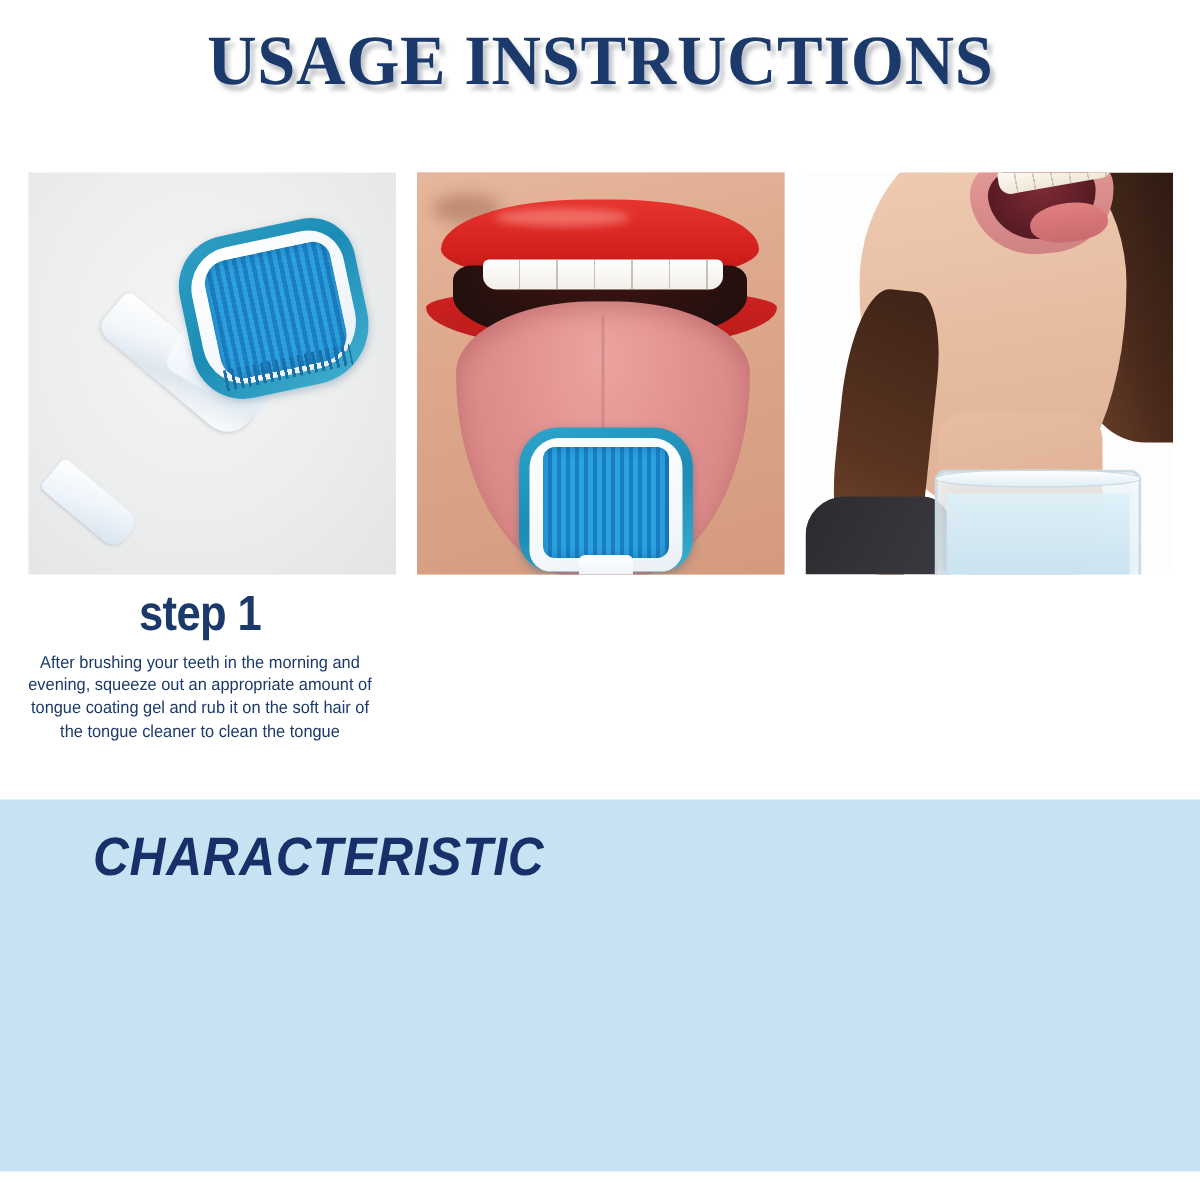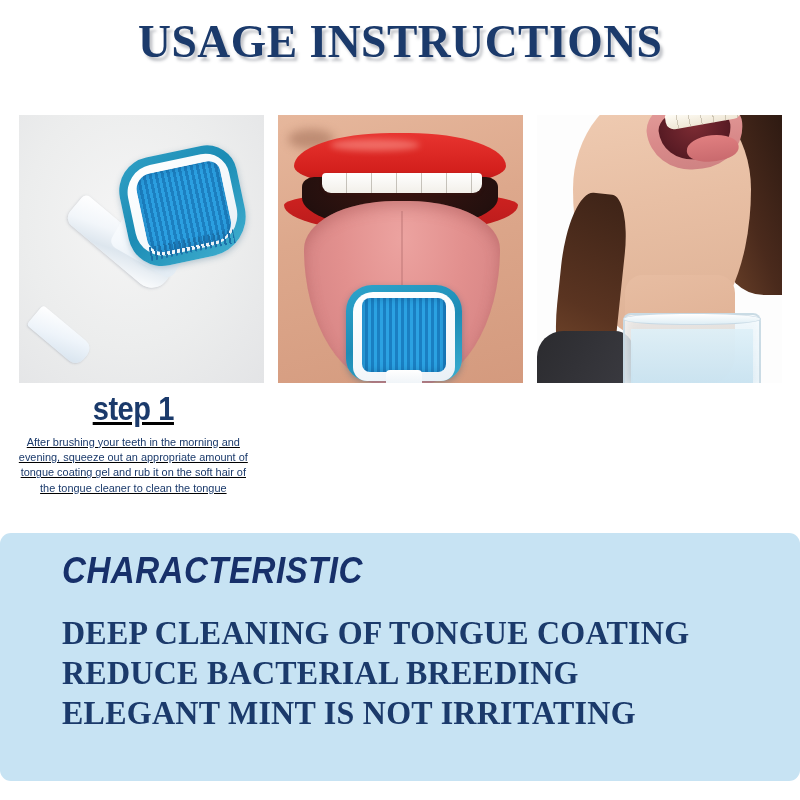--- a/index.html
+++ b/index.html
@@ -254,21 +254,21 @@
   .p3 .glass-water {
     position:absolute; left:6px; top:14px; right:6px; bottom:0;
     background:linear-gradient(180deg, rgba(222,240,248,0.9) 0%, rgba(200,226,240,0.95) 100%);
   }
 
   
   .steps {
     position:absolute; left:0; top:392px; width:800px;
     display:flex;
   }
-  .step-col { width:266.66px; text-align:center; padding:0 10px;text-decoration:underline; }
+  .step-col { width:266.66px; text-align:center; padding:0 10px; }
   .step-label {
     font-family:"Liberation Sans", sans-serif;
     font-weight:bold;
     font-size:33px;
     color:#1b3a6b;
     letter-spacing:-0.5px;
     transform:scaleX(0.88);
     display:block;
     line-height:1.05;
   }
@@ -280,21 +280,20 @@
     color:#1b3a6b;
     transform:scaleX(0.95);
   }
   .col2 .step-body, .col3 .step-body { padding:0 6px; }
 
   
   .char-panel {
     position:absolute; left:0; top:533px;
     width:800px; height:248px;
     background:#c7e3f3;
-    border-radius:11px;
   }
   .char-heading {
     position:absolute; left:62px; top:17px;
     font-family:"Liberation Sans", sans-serif;
     font-weight:bold;
     font-style:italic;
     font-size:36px;
     letter-spacing:0.5px;
     color:#17306a;
     transform:scaleX(0.92);
@@ -384,18 +383,13 @@
     <span class="step-label">step 1</span>
     <p class="step-body">After brushing your teeth in the morning and evening, squeeze out an appropriate amount of tongue coating gel and rub it on the soft hair of the tongue cleaner to clean the tongue</p>
   </div>
 
 
 
 </div>
 
 <div class="char-panel">
   <div class="char-heading">CHARACTERISTIC</div>
-  <div class="char-list">
-    <div class="char-line">DEEP CLEANING OF TONGUE COATING</div>
-    <div class="char-line">REDUCE BACTERIAL BREEDING</div>
-    <div class="char-line">ELEGANT MINT IS NOT IRRITATING</div>
-  </div>
 </div>
 
 </body></html>

